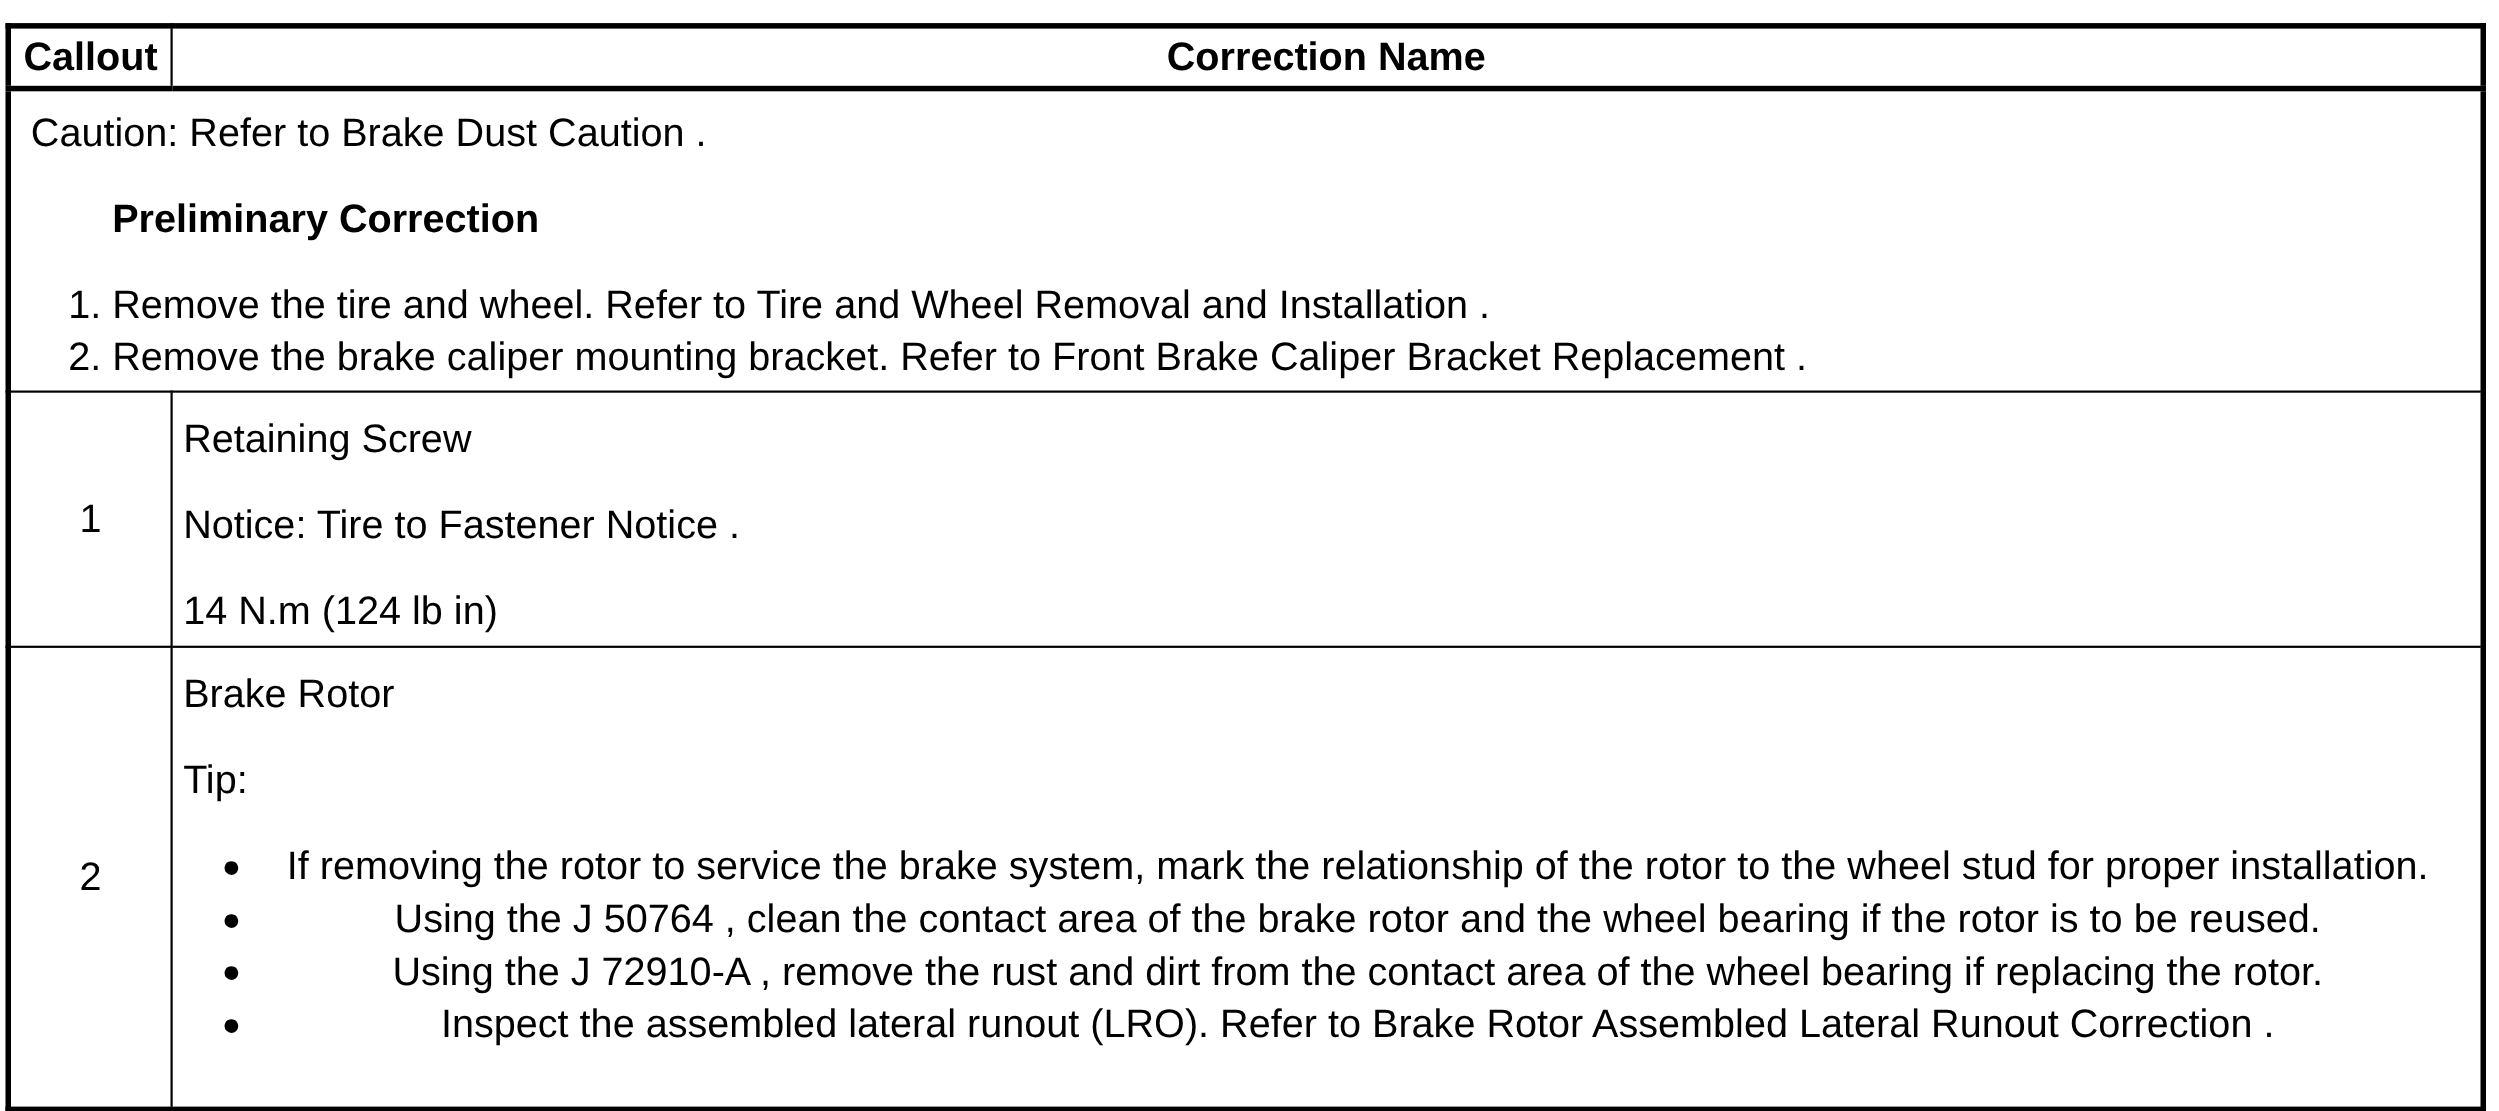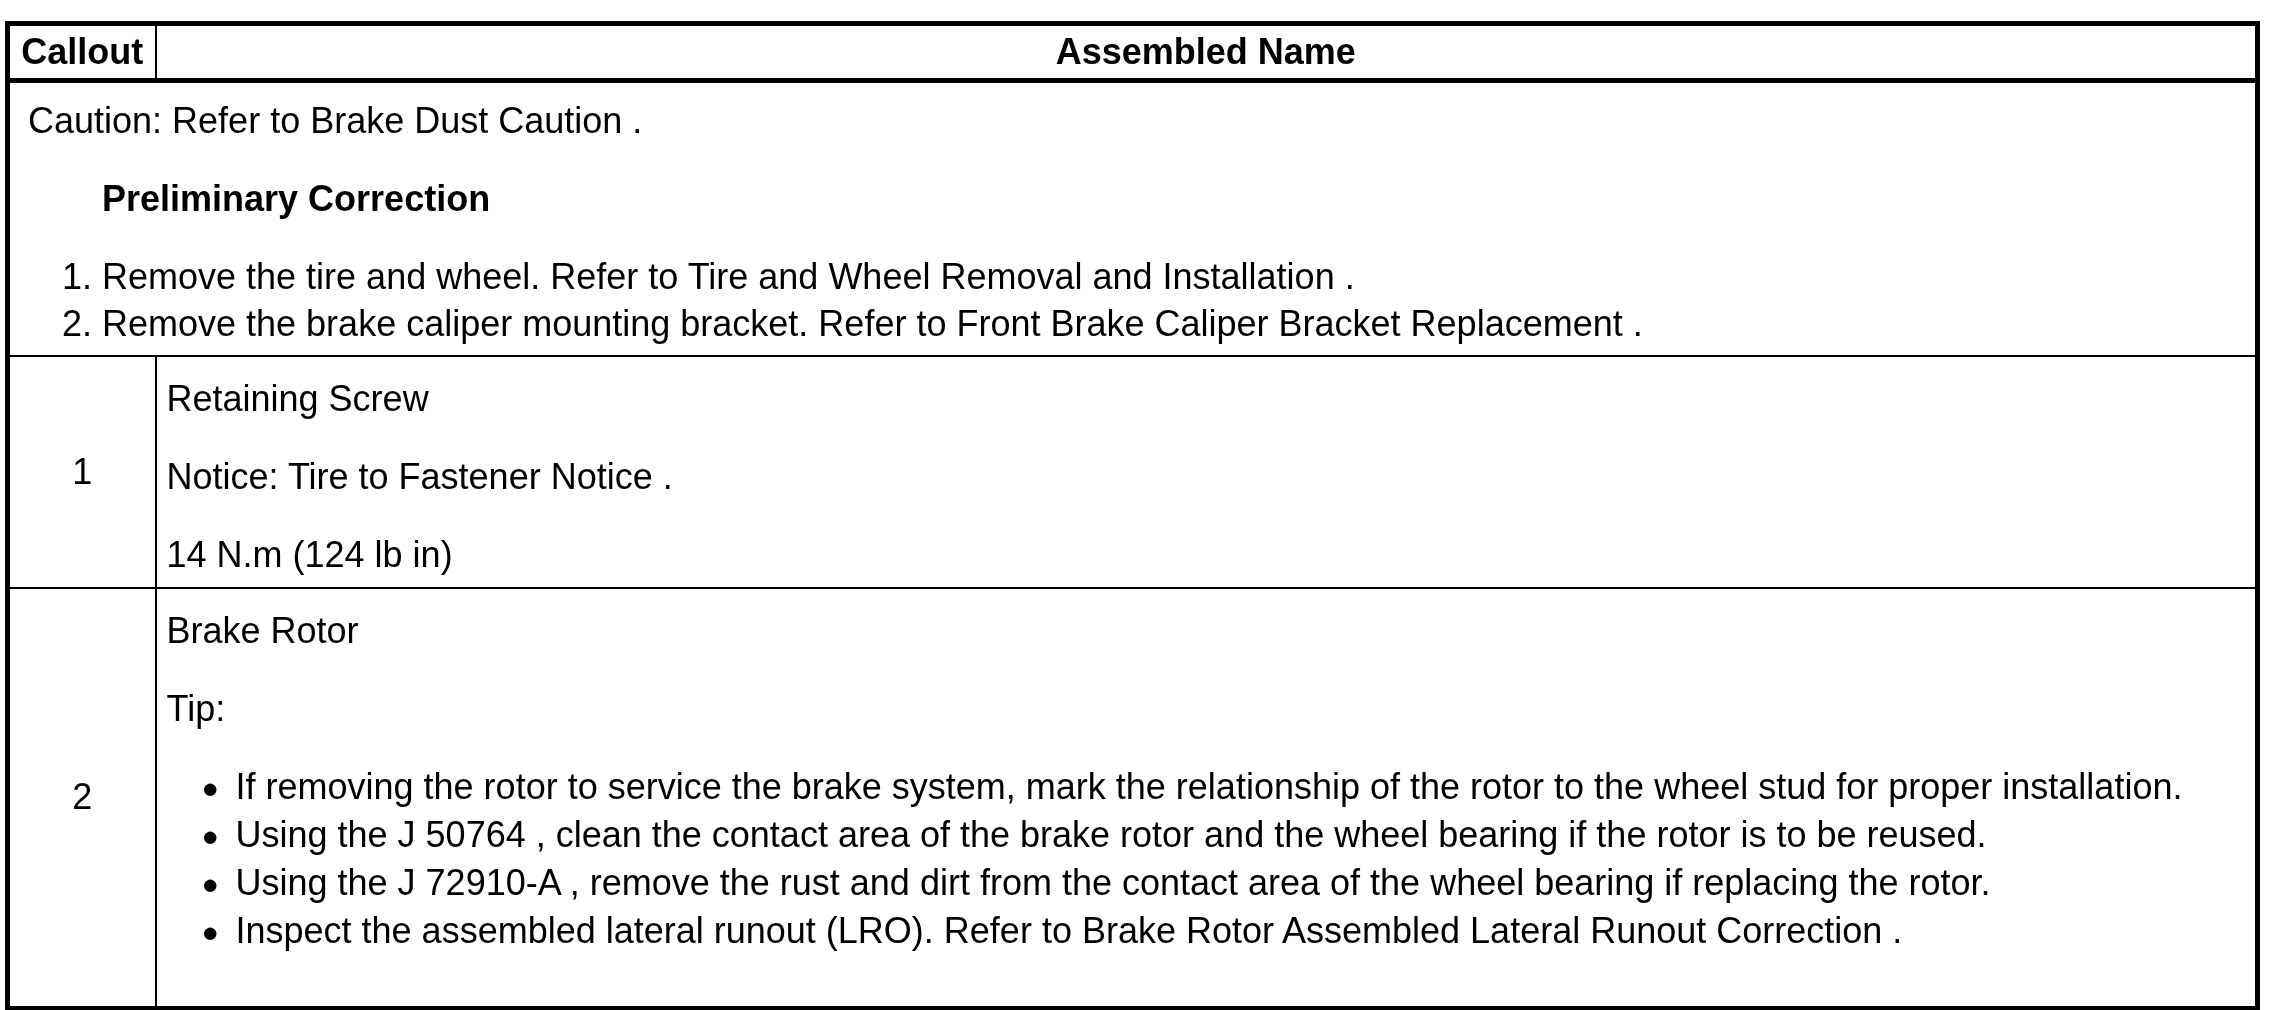--- a/index.html
+++ b/index.html
@@ -47,21 +47,21 @@
   }
   td.prelim-cell { padding: 14px 10px 8px 18px; height: 271px; }
   td.row-body-1 { height: 232px; margin-left: 34px; }
   td.row-body-2 { height: 420px; }
   .para { margin: 0 0 30px 0; line-height: 48px; }
   .para:last-child { margin-bottom: 0; }
   .b { font-weight: normal; }
   .prelim-heading { font-weight: bold; margin-left: 74px; }
   ol.steps { margin: 0; padding: 0 0 0 74px; }
   ol.steps li { line-height: 47px; }
-  ul.tips { list-style: none; margin: 12px; padding: 0; }
+  ul.tips { list-style: none; margin: 12px; padding: 0; text-align: center; }
   ul.tips li {
     position: relative;
     padding-left: 57px;
     line-height: 48px;
   }
   ul.tips li::before {
     content: "\25CF";
     position: absolute;
     left: 23px;
     top: 1px;
@@ -73,21 +73,21 @@
 
 <div class="page">
   <table class="callout-table">
     <colgroup>
       <col style="width:148px">
       <col>
     </colgroup>
     <thead>
       <tr>
         <th>Callout</th>
-        <th>Assembled Name</th>
+        <th>Correction Name</th>
       </tr>
     </thead>
     <tbody>
       <tr>
         <td colspan="2" class="prelim-cell">
           <p class="para"><span class="b">Caution:</span><span> Refer to Brake Dust Caution .</span></p>
           <p class="para prelim-heading">Preliminary Correction</p>
           <ol class="steps">
             <li><span>Remove the tire and wheel. Refer to Tire and Wheel Removal and Installation .</span></li>
             <li><span>Remove the brake caliper mounting bracket. Refer to Front Brake Caliper Bracket Replacement .</span></li>

